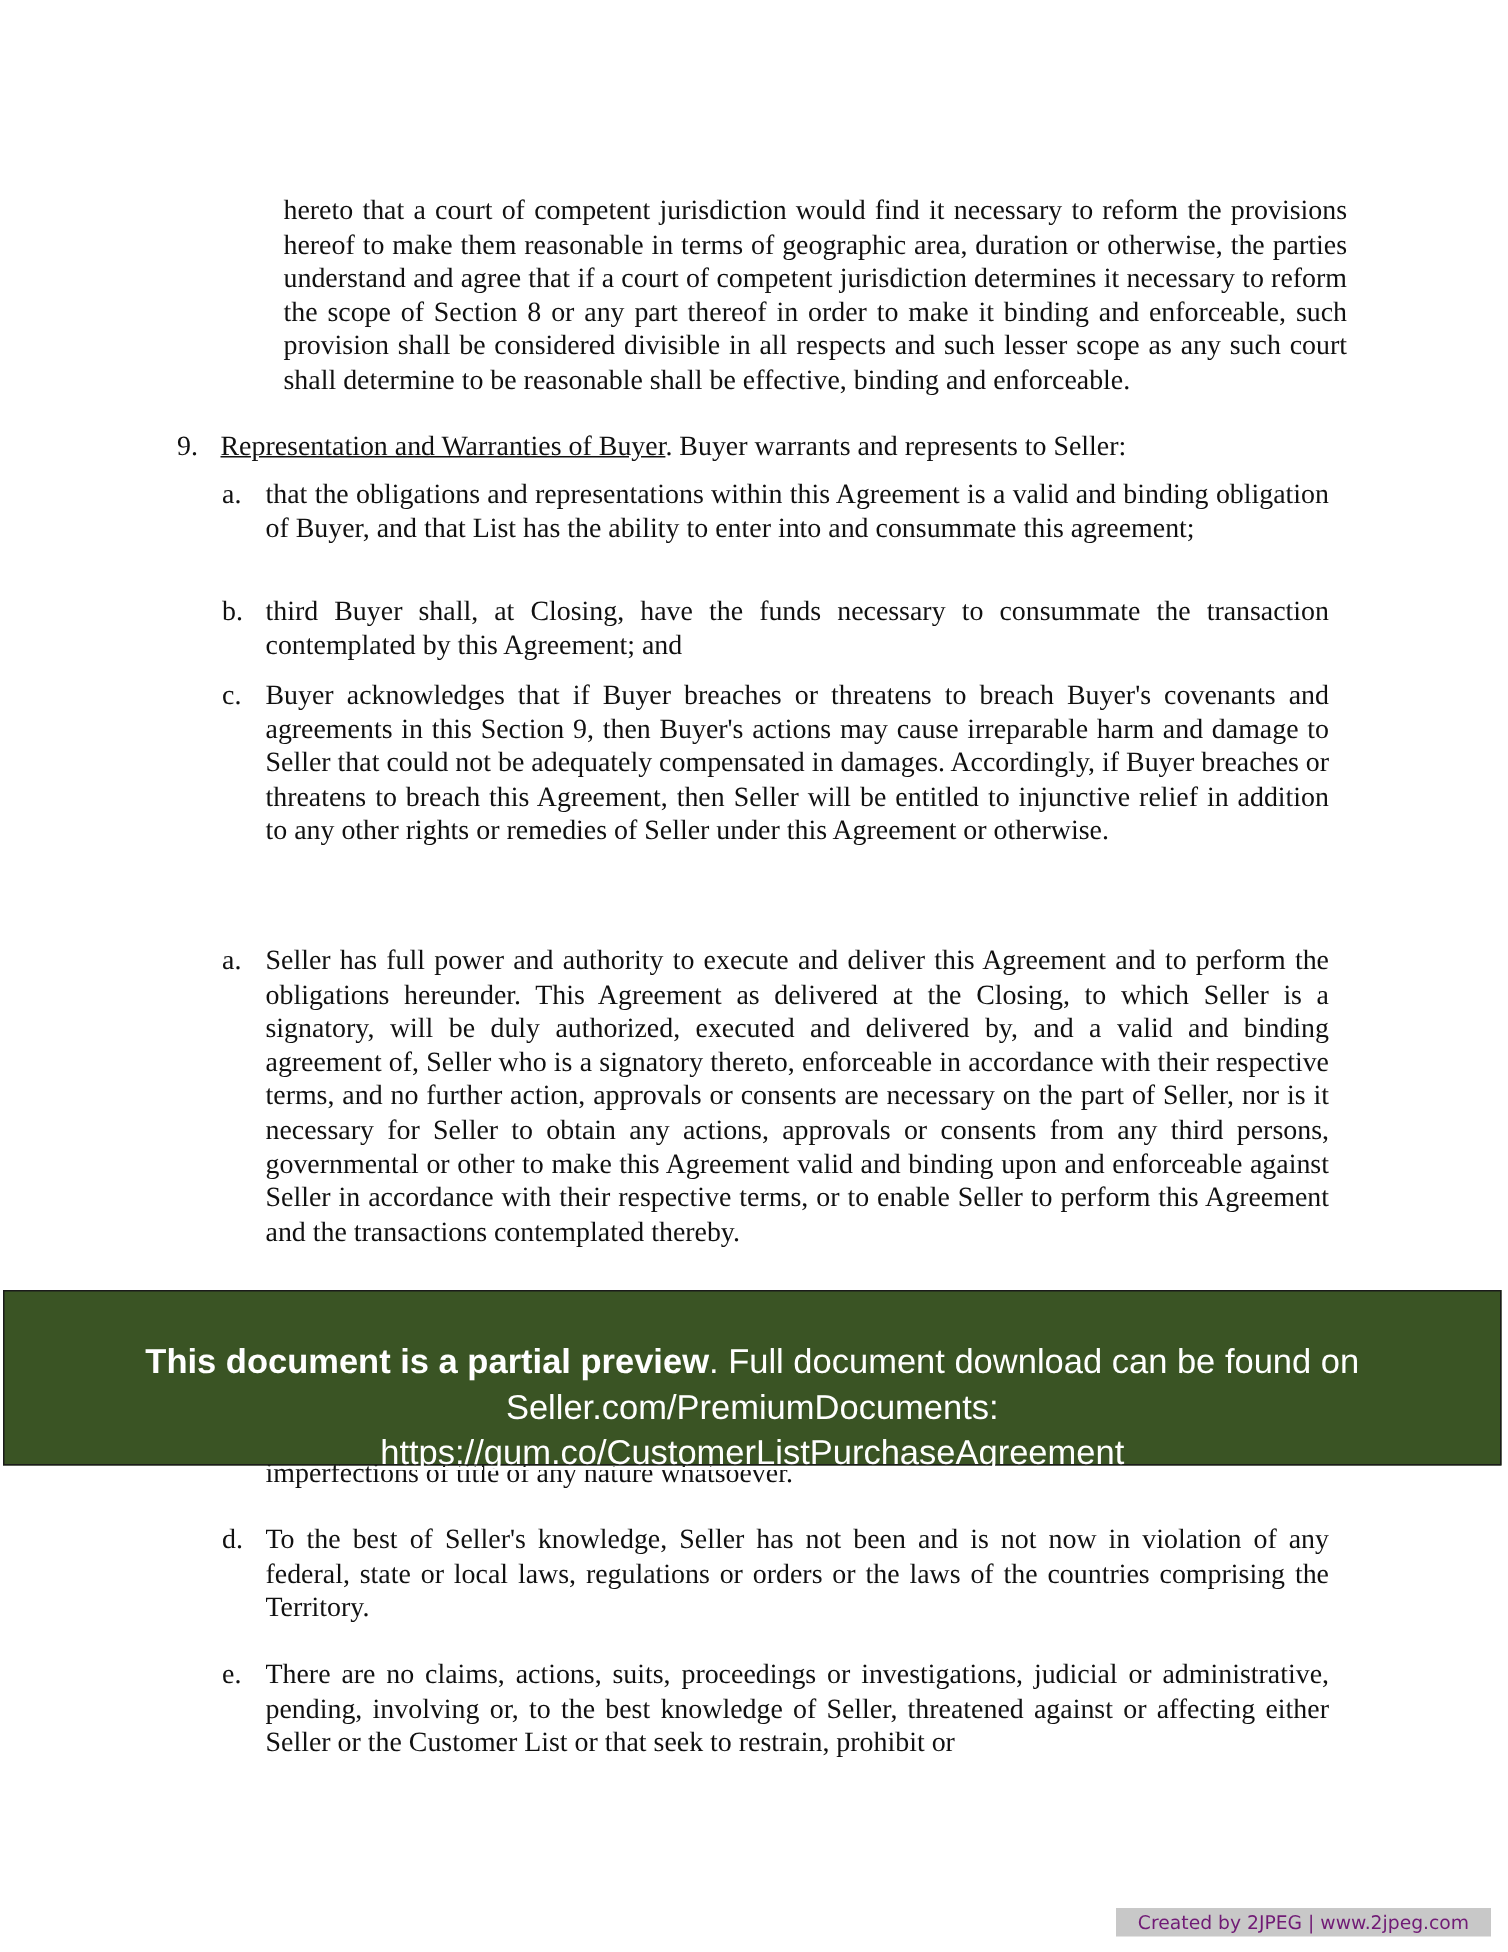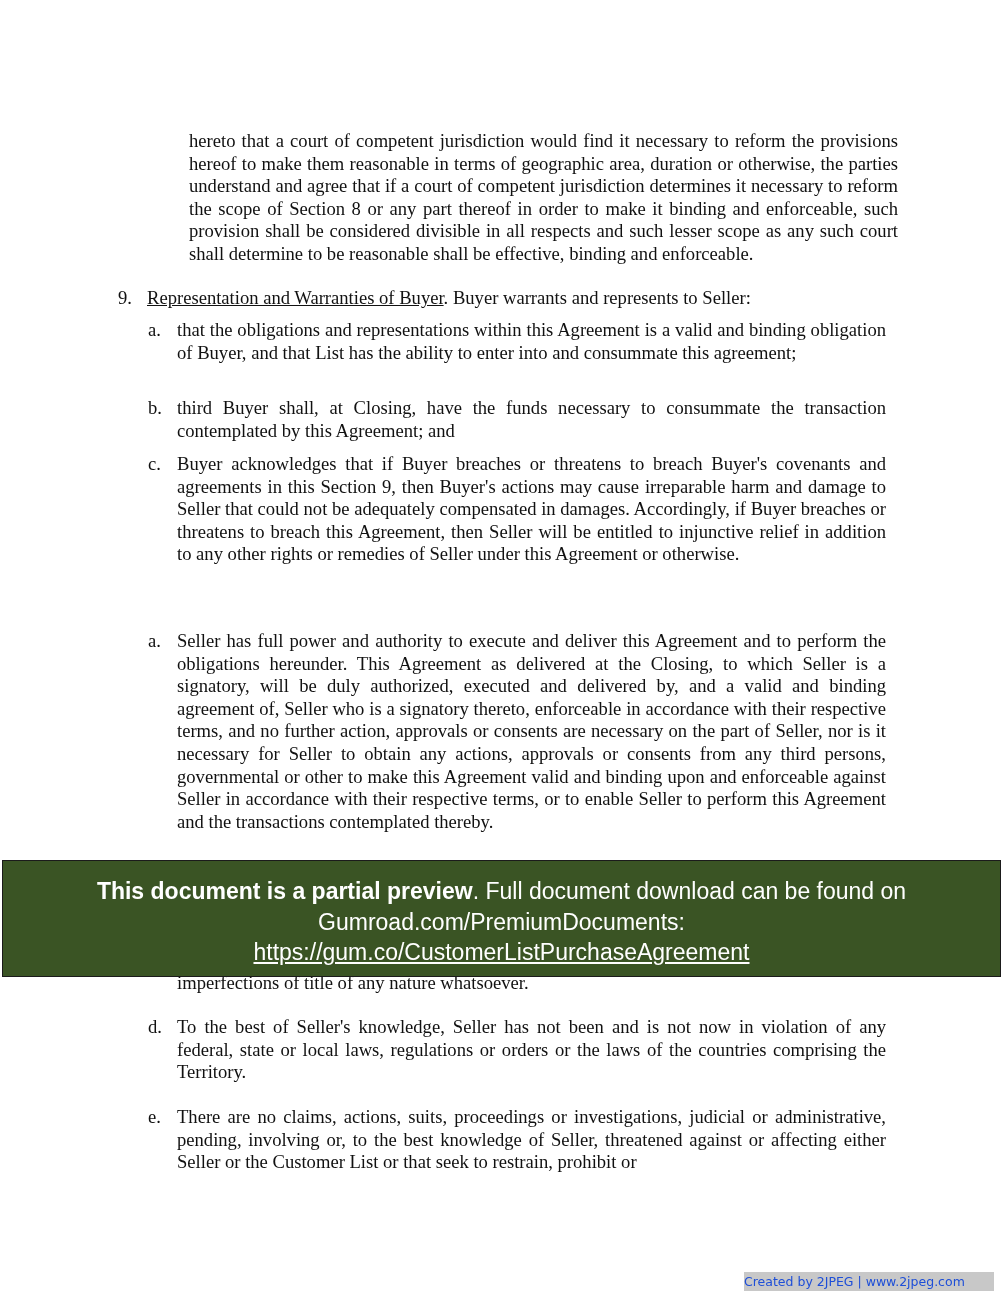--- a/index.html
+++ b/index.html
@@ -29,33 +29,33 @@
     }
     .section .marker { position: absolute; left: 0; top: 0; }
     .section .text { display: block; margin-left: 29px; }
     .section .heading { text-decoration: underline; }
 
     .banner {
       position: absolute; left: 2px; top: 860px; width: 999px; height: 117px;
       background: #3a5424; border: 1px solid #1b1b1b;
       color: #ffffff; text-align: center;
       font-family: "Liberation Sans", sans-serif; font-size: 23px; line-height: 30.5px;
-      box-sizing: border-box; padding-top: 15px;
+      box-sizing: border-box; padding-top: 31px;
     }
     .banner .bold { font-weight: bold; }
     .banner a { color: #ffffff; text-decoration: underline; }
     .clip-line {
       position: absolute; left: 177px; top: 972px; width: 709px;
       font-size: 18.6px; line-height: 22.6px; margin: 0;
     }
     .watermark {
       position: absolute; left: 744px; top: 1272px; width: 250px; height: 19px;
-      background: #c8c8c8; color: #1d4ed8;
+      background: #c8c8c8; color: #701a75;
       font-family: "DejaVu Sans", sans-serif; font-size: 12.5px; line-height: 19px;
-      text-align: left;
+      text-align: center;
     }
   </style>
 </head>
 <body>
 
 <div class="page">
 
   <p class="para" style="top:118px">hereto that a court of competent jurisdiction would find it necessary to reform the provisions hereof to make them reasonable in terms of geographic area, duration or otherwise, the parties understand and agree that if a court of competent jurisdiction determines it necessary to reform the scope of Section 8 or any part thereof in order to make it binding and enforceable, such provision shall be considered divisible in all respects and such lesser scope as any such court shall determine to be reasonable shall be effective, binding and enforceable.</p>
 
   <div class="section" style="top:287px">
@@ -91,18 +91,18 @@
     <span class="text">To the best of Seller's knowledge, Seller has not been and is not now in violation of any federal, state or local laws, regulations or orders or the laws of the countries comprising the Territory.</span>
   </div>
 
   <div class="item" style="top:1106px">
     <span class="marker">e.</span>
     <span class="text">There are no claims, actions, suits, proceedings or investigations, judicial or administrative, pending, involving or, to the best knowledge of Seller, threatened against or affecting either Seller or the Customer List or that seek to restrain, prohibit or</span>
   </div>
 
   <div class="banner">
     <div><span class="bold">This document is a partial preview</span><span>. Full document download can be found on</span></div>
-    <div>Gumroad.com/PremiumDocuments:</div>
+    <div>Seller.com/PremiumDocuments:</div>
     <div><a href="#">https://gum.co/CustomerListPurchaseAgreement</a></div>
   </div>
 
   <div class="watermark">Created by 2JPEG | www.2jpeg.com</div>
 </div>
 
 </body></html>

